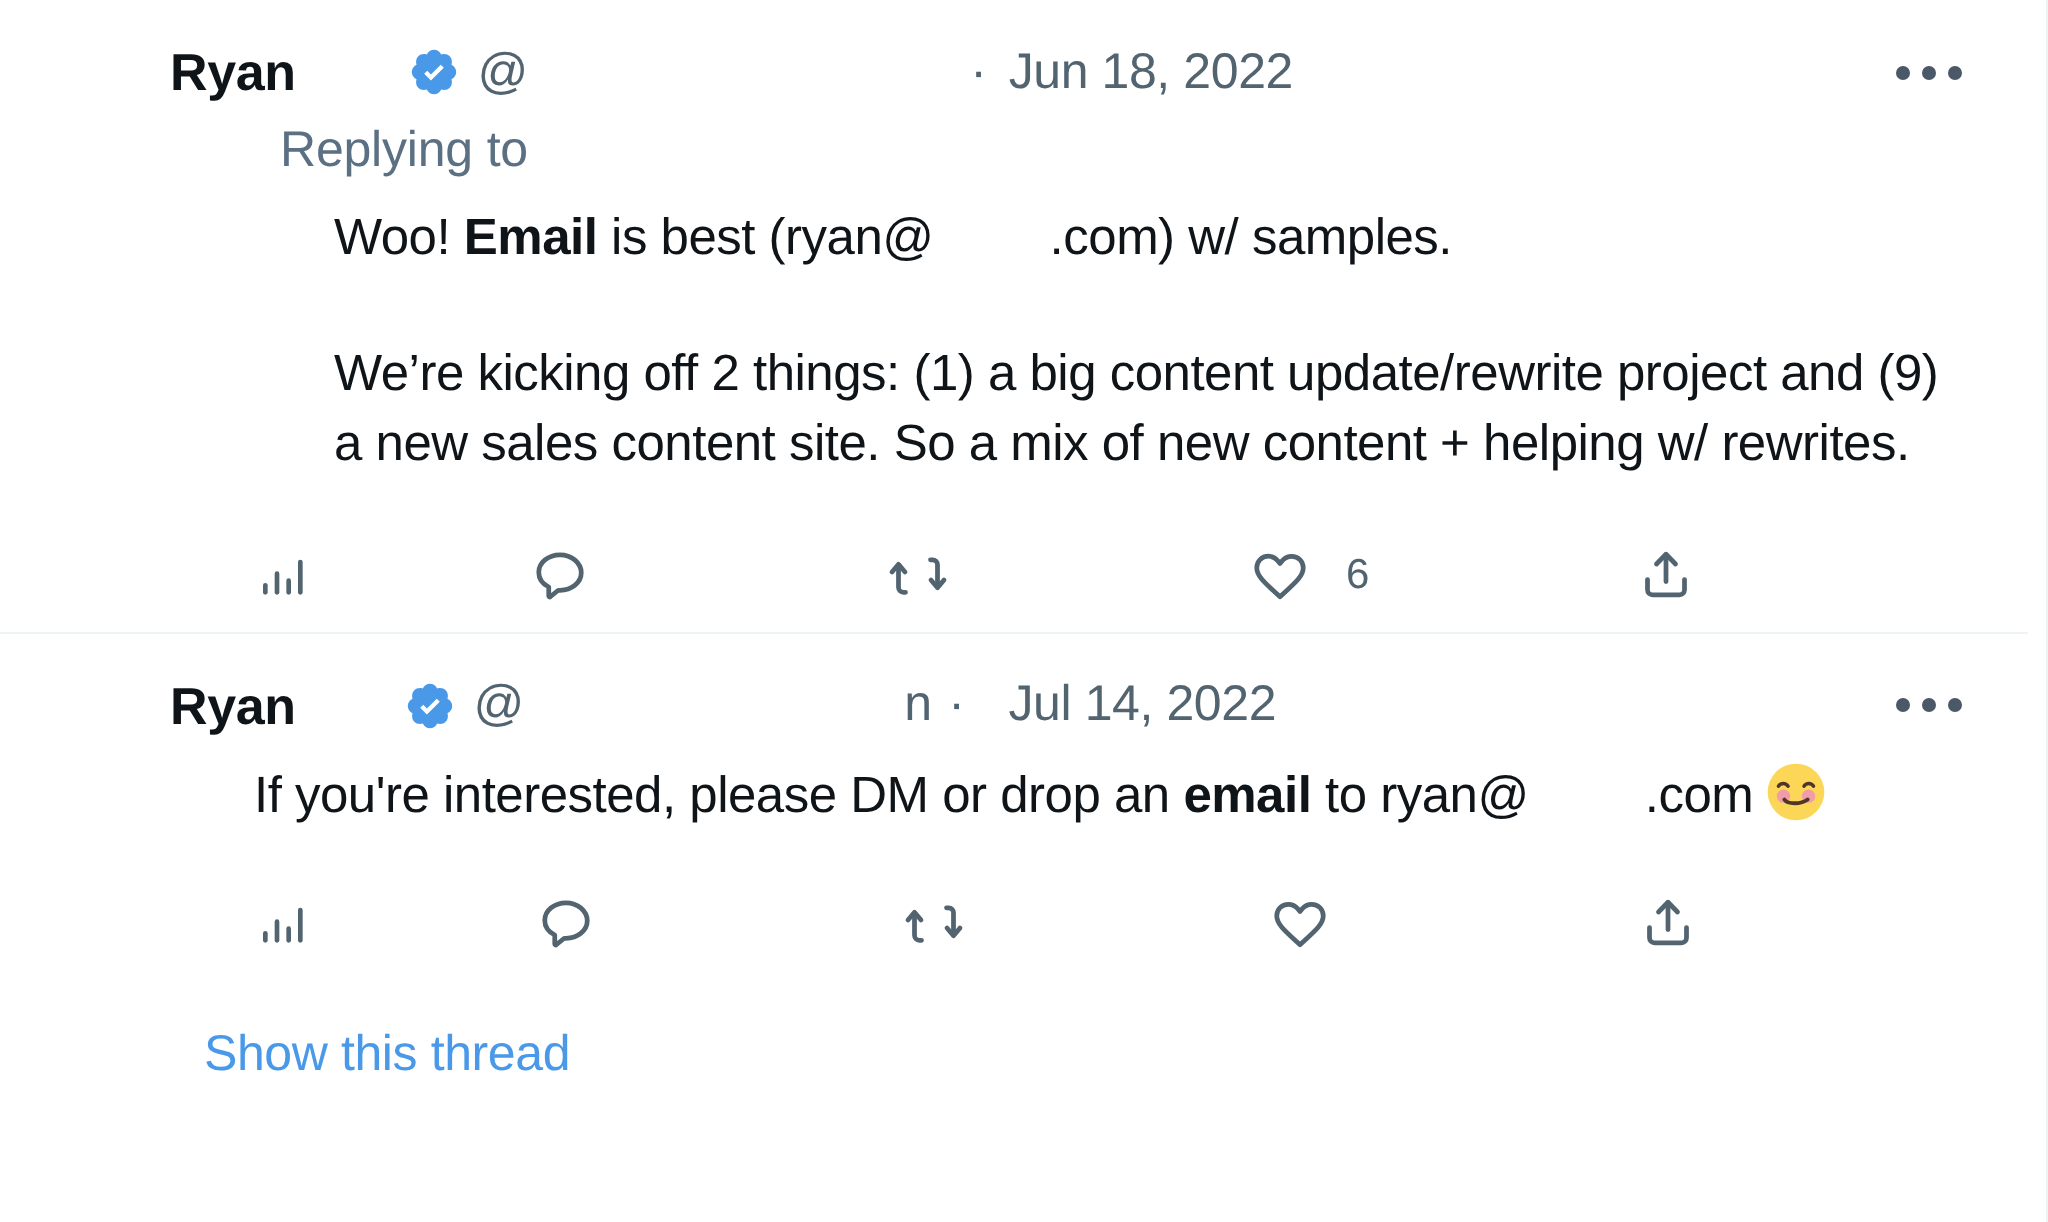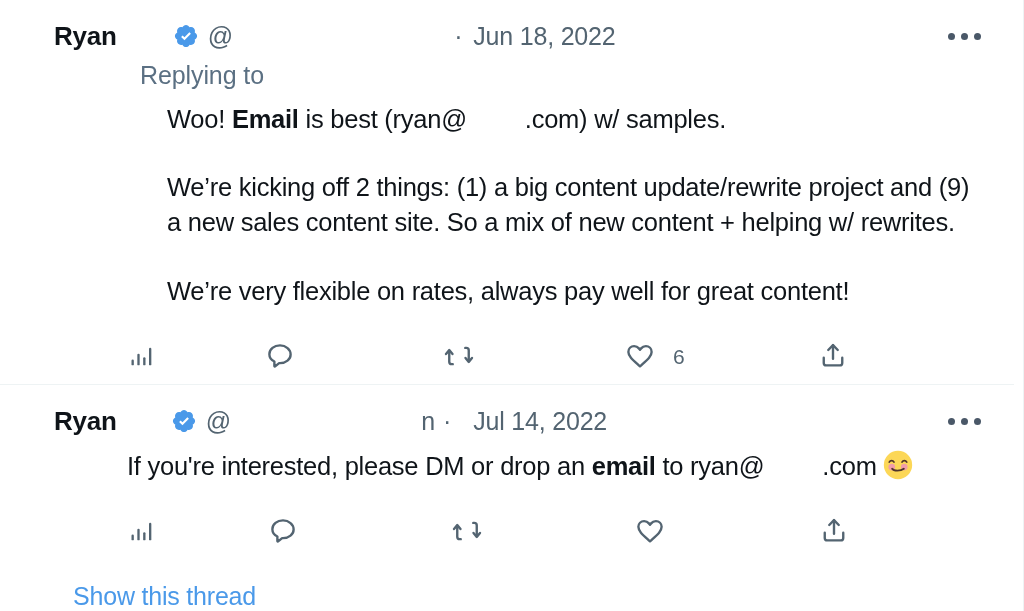--- a/index.html
+++ b/index.html
@@ -33,21 +33,21 @@
     height: 1px;
     background: #eef3f4;
   }
 
   
   .tweet-header {
     position: relative;
     display: flex;
     align-items: center;
     height: 46px;
-    padding-left: 54px;
+    padding-left: 85px;
   }
 
   .display-name {
     font-size: 26px;
     font-weight: 700;
     color: #0f1419;
     letter-spacing: -0.2px;
     line-height: 1;
     white-space: nowrap;
   }
@@ -159,21 +159,21 @@
 
   
   .act-analytics { position: absolute; left: 128px; }
   .act-reply     { position: absolute; left: 265px; }
   .act-retweet   { position: absolute; left: 444px; }
   .act-like      { position: absolute; left: 625px; }
   .act-share     { position: absolute; left: 818px; }
 
   
   .show-thread {
-    padding-left: 73px;
+    padding-left: 102px;
     padding-top: 22px;
     font-size: 25px;
     color: #4a99e9;
     line-height: 1.2;
     cursor: pointer;
     letter-spacing: -0.2px;
     display: inline-block;
   }
 </style>
 </head>
@@ -206,21 +206,20 @@
       </div>
     </div>
 
     <div class="replying-to" style="margin-top:0px;">Replying to</div>
 
     <div class="tweet-body" style="margin-top:9px;margin-left:40px;">
       <p><span>Woo! </span><b>Email</b><span> is best (ryan@</span><span class="redaction"></span><span>.com) w/ samples.</span></p>
 
       <p class="spaced">We’re kicking off 2 things: (1) a big content update/rewrite project and (9) a new sales content site. So a mix of new content + helping w/ rewrites.</p>
 
-      <p class="spaced">We’re very flexible on rates, always pay well for great content!</p>
     </div>
 
     <div class="action-bar" style="margin-top:20px;">
 
       <div class="action act-analytics">
         <span>
           <svg viewBox="0 0 24 24" width="28" height="28" aria-hidden="true">
             <g fill="none" stroke="#536471" stroke-width="2" stroke-linecap="round">
               <line x1="4" y1="16" x2="4" y2="19"></line>
               <line x1="9" y1="11" x2="9" y2="19"></line>

